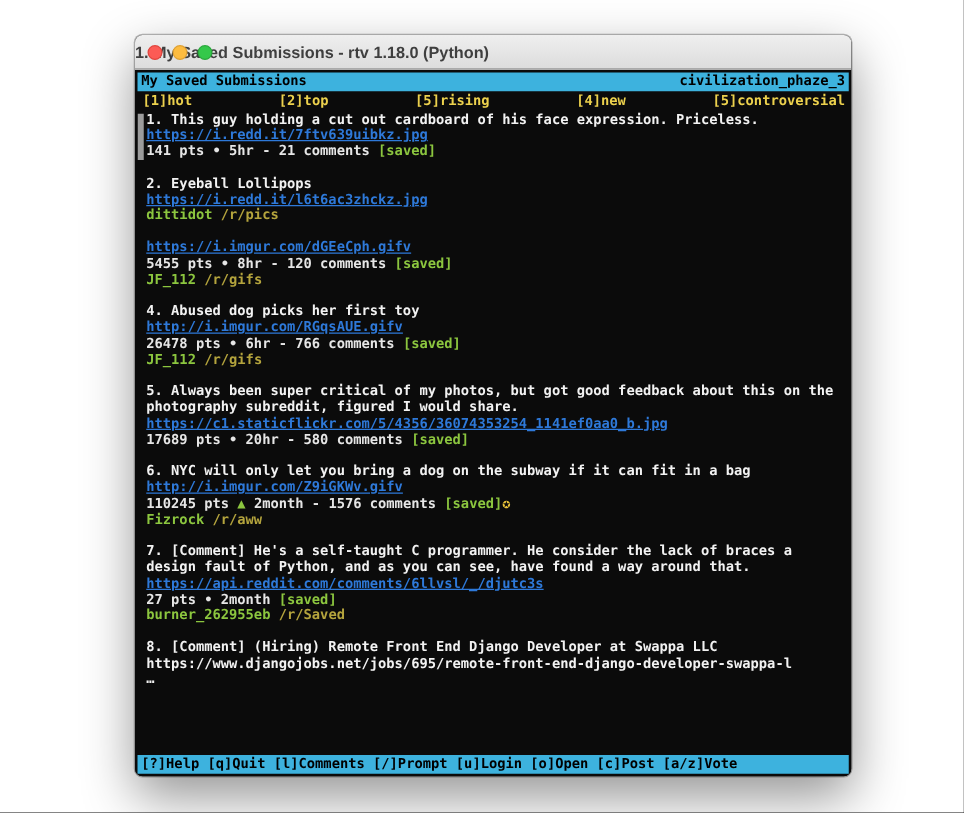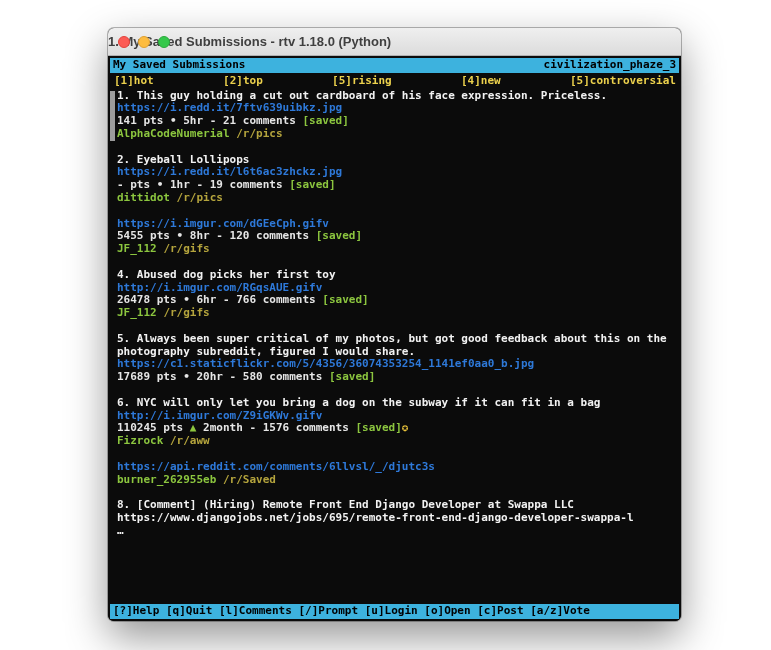--- a/index.html
+++ b/index.html
@@ -49,21 +49,21 @@
 
   .list { flex:1 1 auto; overflow:hidden; padding-top:1px; }
 
   .item { position:relative; padding-left:7px; margin-bottom:12.8px; }
   .item:last-child { margin-bottom:16px; }
   .item.selected::before {
     content:""; position:absolute; left:0; top:1px; bottom:0; width:5px; background:#9c9c9c;
   }
   .line { display:block; }
   .t { color:#f2f2f2; }
-  .url { color:#2e79d9; word-break:break-all; }
+  .url { color:#2e79d9; text-decoration:underline; word-break:break-all; }
   .url.plain { color:#f2f2f2; text-decoration:none; }
   .stats { color:#e6e6e6; white-space:pre-wrap; }
   .saved { color:#8cc63f; }
   .arrow { color:#8cc63f; }
   .gild { color:#e8c23a; }
   .author { color:#8cc63f; }
   .sub { color:#b4a43d; }
   .ellipsis { color:#f2f2f2; }
 </style>
 </head>
@@ -88,26 +88,24 @@
         <span>civilization_phaze_3</span>
       </div>
 
       <div class="nav" id="nav-row"><span>[1]hot</span><span>[2]top</span><span>[5]rising</span><span>[4]new</span><span>[5]controversial</span></div>
 
       <div class="list" id="submission-list">
           <div class="item selected">
             <span class="line t">1. This guy holding a cut out cardboard of his face expression. Priceless.</span>
             <span class="line url">https://i.redd.it/7ftv639uibkz.jpg</span>
             <span class="line stats"><span>141 pts • 5hr - 21 comments </span><span class="saved">[saved]</span></span>
-            <span class="line"><span class="author">AlphaCodeNumerial</span> <span class="sub">/r/pics</span></span>
           </div>
           <div class="item">
             <span class="line t">2. Eyeball Lollipops</span>
             <span class="line url">https://i.redd.it/l6t6ac3zhckz.jpg</span>
-            <span class="line stats"><span>- pts • 1hr - 19 comments </span><span class="saved">[saved]</span></span>
             <span class="line"><span class="author">dittidot</span> <span class="sub">/r/pics</span></span>
           </div>
           <div class="item">
             <span class="line url">https://i.imgur.com/dGEeCph.gifv</span>
             <span class="line stats"><span>5455 pts • 8hr - 120 comments </span><span class="saved">[saved]</span></span>
             <span class="line"><span class="author">JF_112</span> <span class="sub">/r/gifs</span></span>
           </div>
           <div class="item">
             <span class="line t">4. Abused dog picks her first toy</span>
             <span class="line url">http://i.imgur.com/RGqsAUE.gifv</span>
@@ -119,21 +117,23 @@
             <span class="line url">https://c1.staticflickr.com/5/4356/36074353254_1141ef0aa0_b.jpg</span>
             <span class="line stats"><span>17689 pts • 20hr - 580 comments </span><span class="saved">[saved]</span></span>
           </div>
           <div class="item">
             <span class="line t">6. NYC will only let you bring a dog on the subway if it can fit in a bag</span>
             <span class="line url">http://i.imgur.com/Z9iGKWv.gifv</span>
             <span class="line stats"><span>110245 pts </span><span class="arrow">▲</span><span> 2month - 1576 comments </span><span class="saved">[saved]</span><span class="gild">✪</span></span>
             <span class="line"><span class="author">Fizrock</span> <span class="sub">/r/aww</span></span>
           </div>
           <div class="item">
+            <span class="line t">7. [Comment] He's a self-taught C programmer. He consider the lack of braces a design fault of Python, and as you can see, have found a way around that.</span>
             <span class="line url">https://api.reddit.com/comments/6llvsl/_/djutc3s</span>
+            <span class="line stats"><span>27 pts • 2month </span><span class="saved">[saved]</span></span>
             <span class="line"><span class="author">burner_262955eb</span> <span class="sub">/r/Saved</span></span>
           </div>
           <div class="item">
             <span class="line t">8. [Comment] (Hiring) Remote Front End Django Developer at Swappa LLC</span>
             <span class="line url plain">https://www.djangojobs.net/jobs/695/remote-front-end-django-developer-swappa-l</span>
             <span class="line ellipsis">…</span>
           </div>
         </div>
 
       <div class="bar footer-bar">

